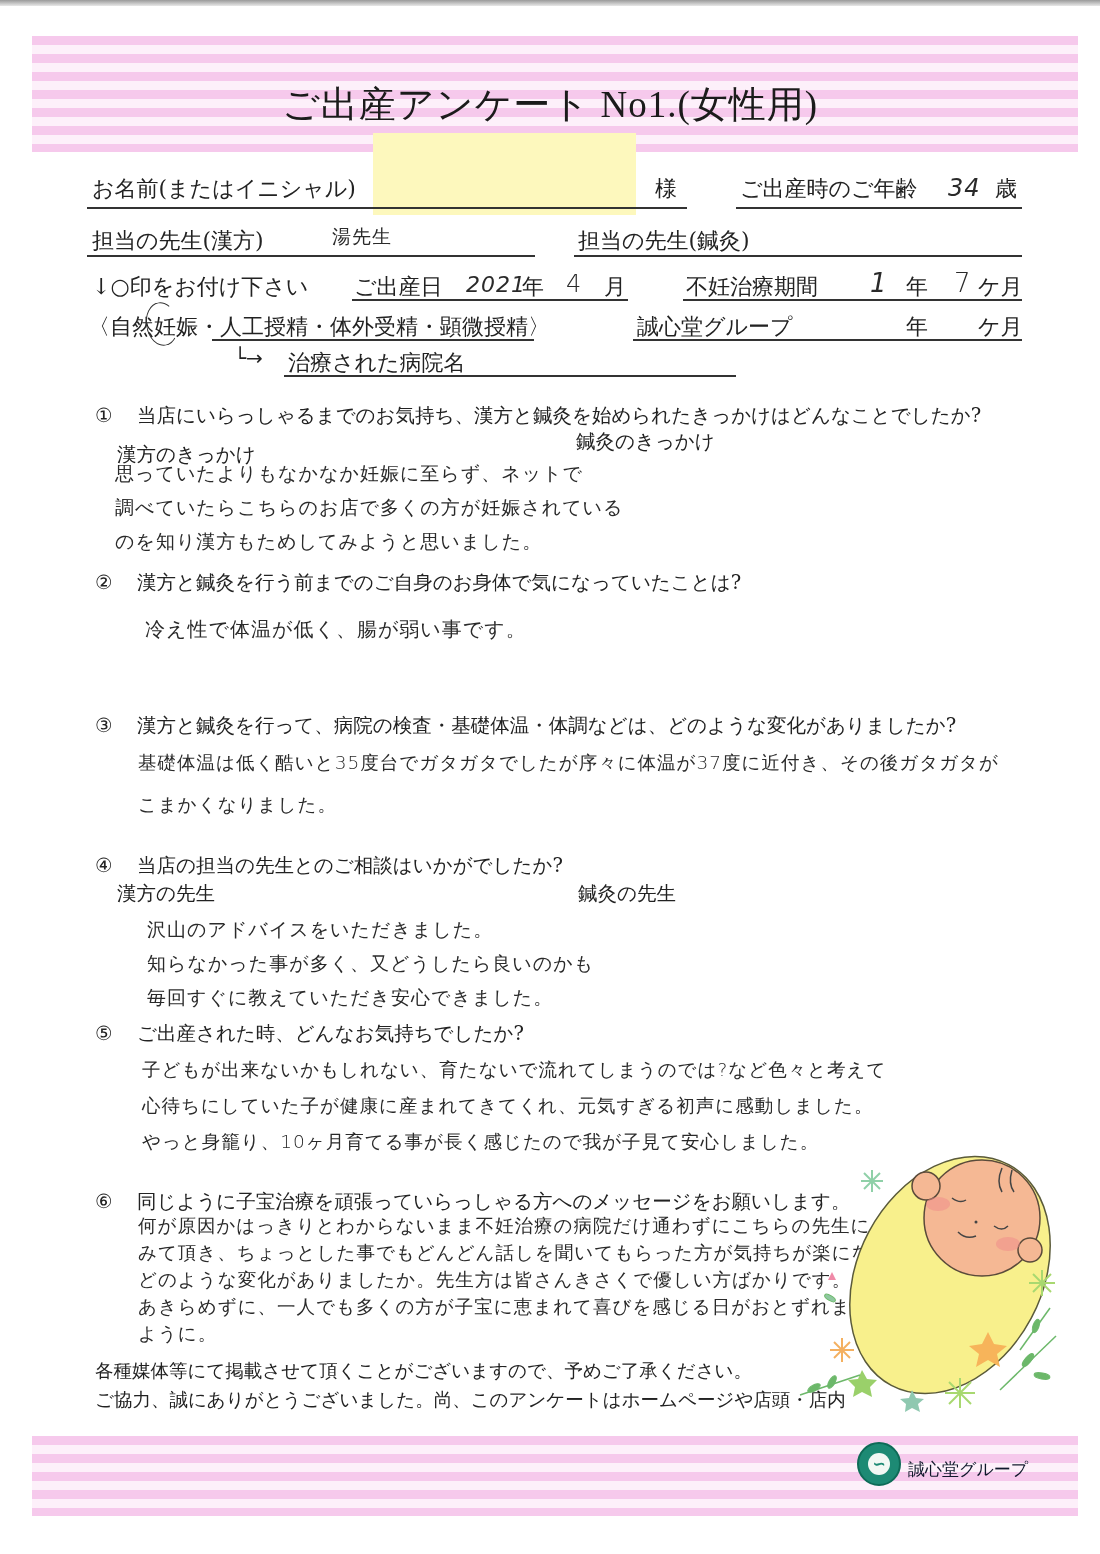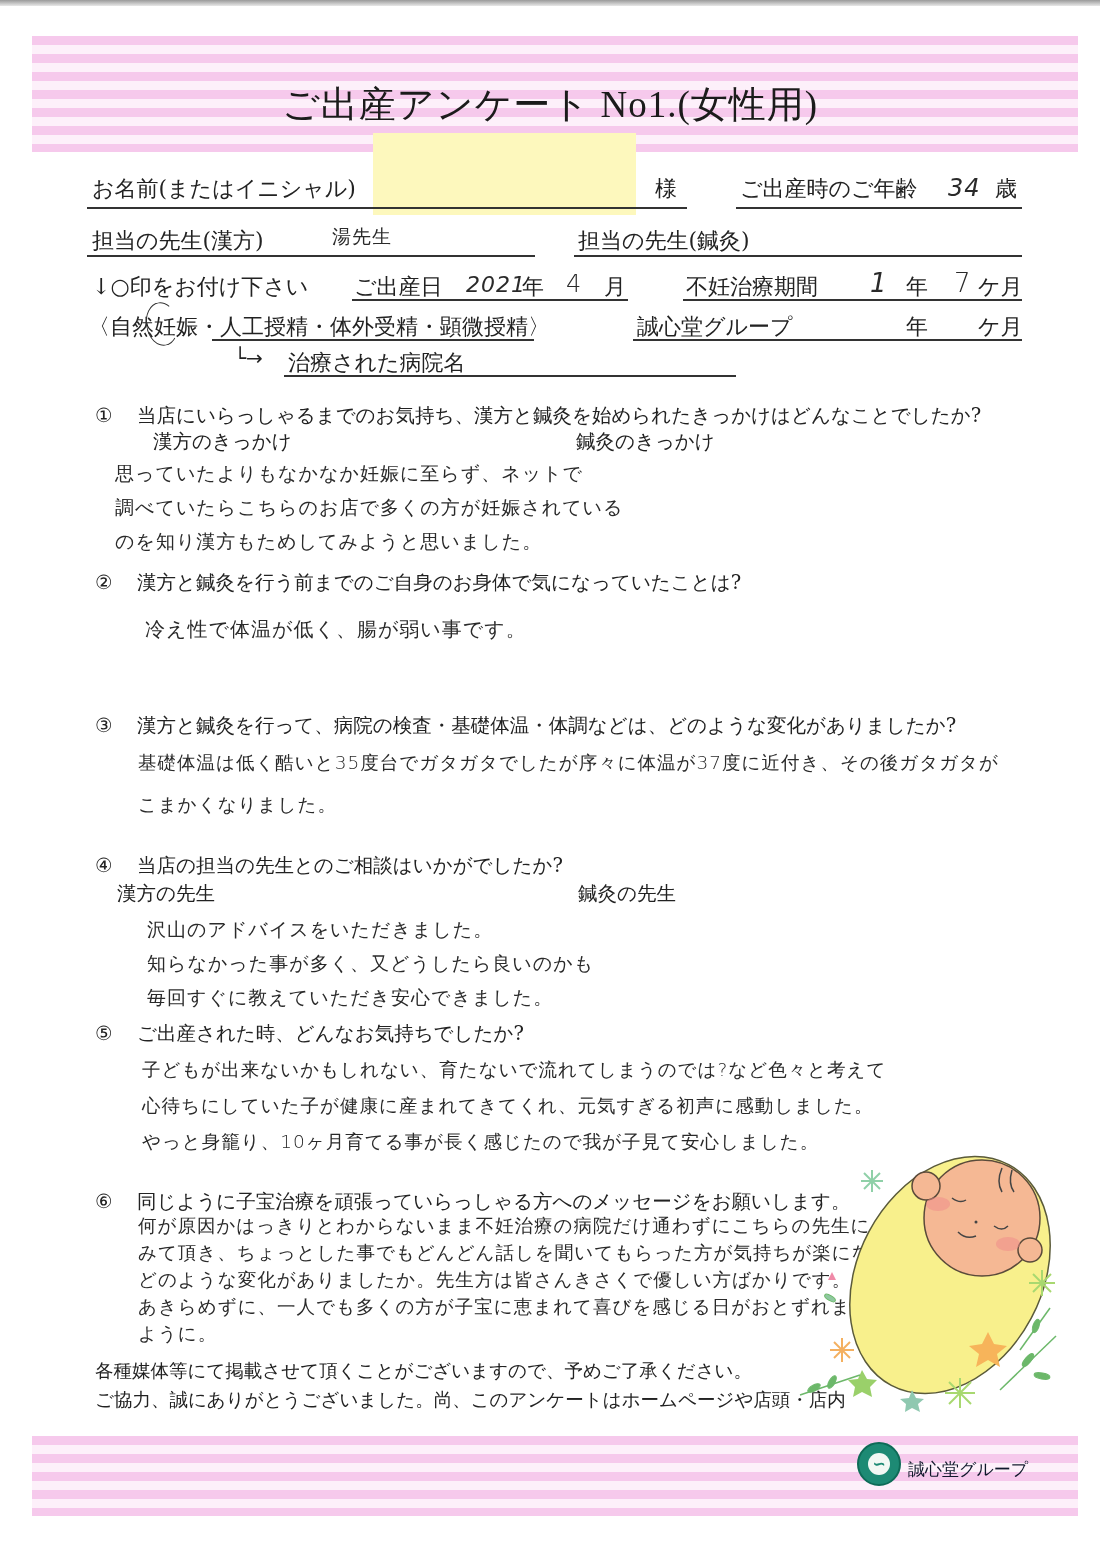--- a/index.html
+++ b/index.html
@@ -83,21 +83,21 @@
 <div class="row" style="left:978px;top:312px;">ケ月</div>
 <div class="uline" style="left:633px;top:339px;width:389px;"></div>
 
 <div class="row" style="left:234px;top:346px;font-family:'DejaVu Sans',sans-serif;font-size:20px;">└→</div>
 <div class="row" style="left:288px;top:348px;">治療された病院名</div>
 <div class="uline" style="left:284px;top:375px;width:452px;"></div>
 
 <div class="q" style="top:402px;">
   <span class="num">①</span><span>当店にいらっしゃるまでのお気持ち、漢方と鍼灸を始められたきっかけはどんなことでしたか?</span>
 </div>
-<div class="sub" style="left:117px;top:428px;margin-left:36px;">漢方のきっかけ</div>
+<div class="sub" style="left:117px;top:441px;">漢方のきっかけ</div>
 <div class="sub" style="left:576px;top:428px;">鍼灸のきっかけ</div>
 <div class="hand ans" style="top:456px;">
   <div>思っていたよりもなかなか妊娠に至らず、ネットで</div>
   <div>調べていたらこちらのお店で多くの方が妊娠されている</div>
   <div>のを知り漢方もためしてみようと思いました。</div>
 </div>
 
 <div class="q" style="top:569px;">
   <span class="num">②</span><span>漢方と鍼灸を行う前までのご自身のお身体で気になっていたことは?</span>
 </div>

